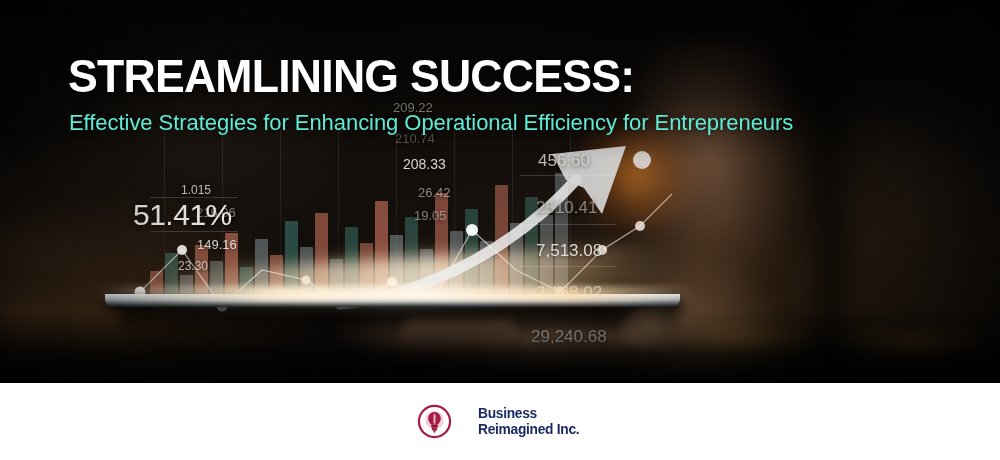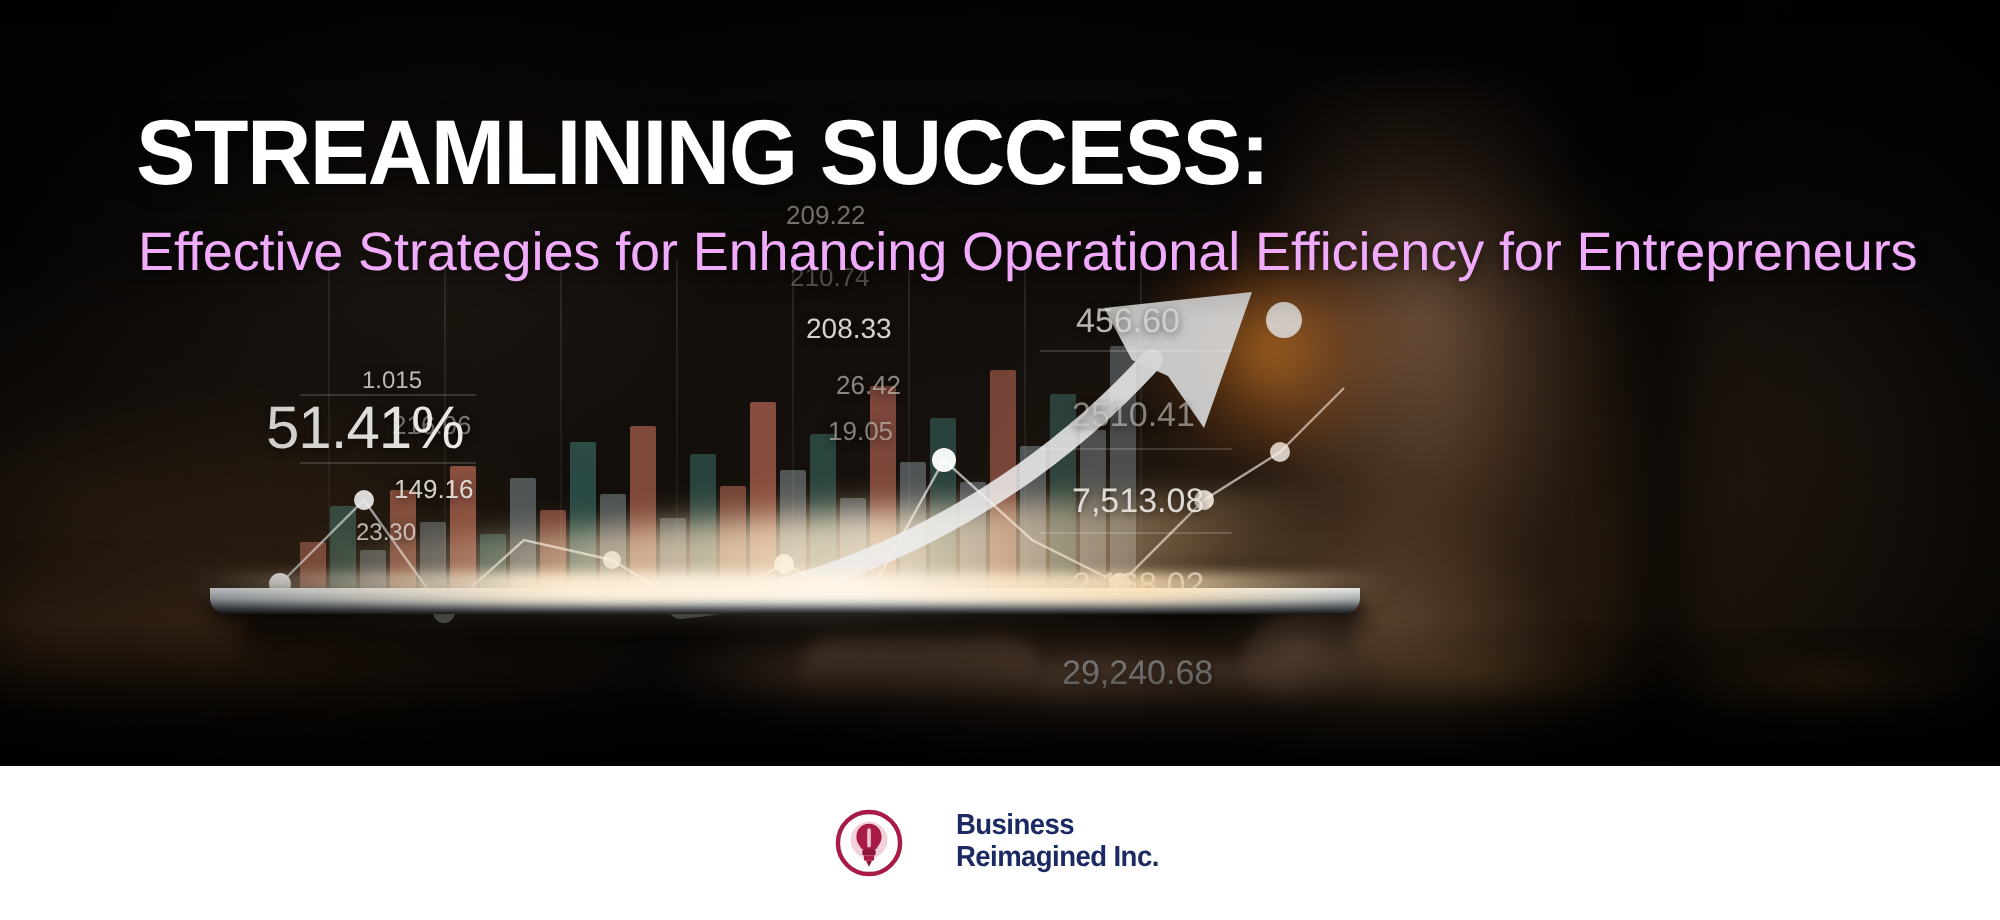--- a/index.html
+++ b/index.html
@@ -166,22 +166,22 @@
     position:absolute; left:68px; top:52px;
     font-family:"Liberation Sans", sans-serif;
     font-weight:700; font-size:46px; line-height:1.05;
     letter-spacing:-0.8px; color:#ffffff;
     transform:scaleX(0.97); transform-origin:left center;
     text-shadow:0 2px 10px rgba(0,0,0,0.55);
   }
   .subtitle {
     position:absolute; left:69px; top:110px;
     font-family:"Liberation Sans", sans-serif;
-    font-weight:400; font-size:27px; line-height:1.2;
-    color:#f0abfc; letter-spacing:-0.05px;
+    font-weight:400; font-size:22px; line-height:1.2;
+    color:#5eead4; letter-spacing:-0.05px;
     text-shadow:0 1px 6px rgba(0,0,0,0.6);
   }
 
   
   .scrim {
     position:absolute; left:0; top:0; width:1000px; height:160px;
     background:linear-gradient(180deg, rgba(0,0,0,0.62) 0%, rgba(0,0,0,0.32) 62%, rgba(0,0,0,0) 100%);
     pointer-events:none;
   }
   .scrim-bottom {

